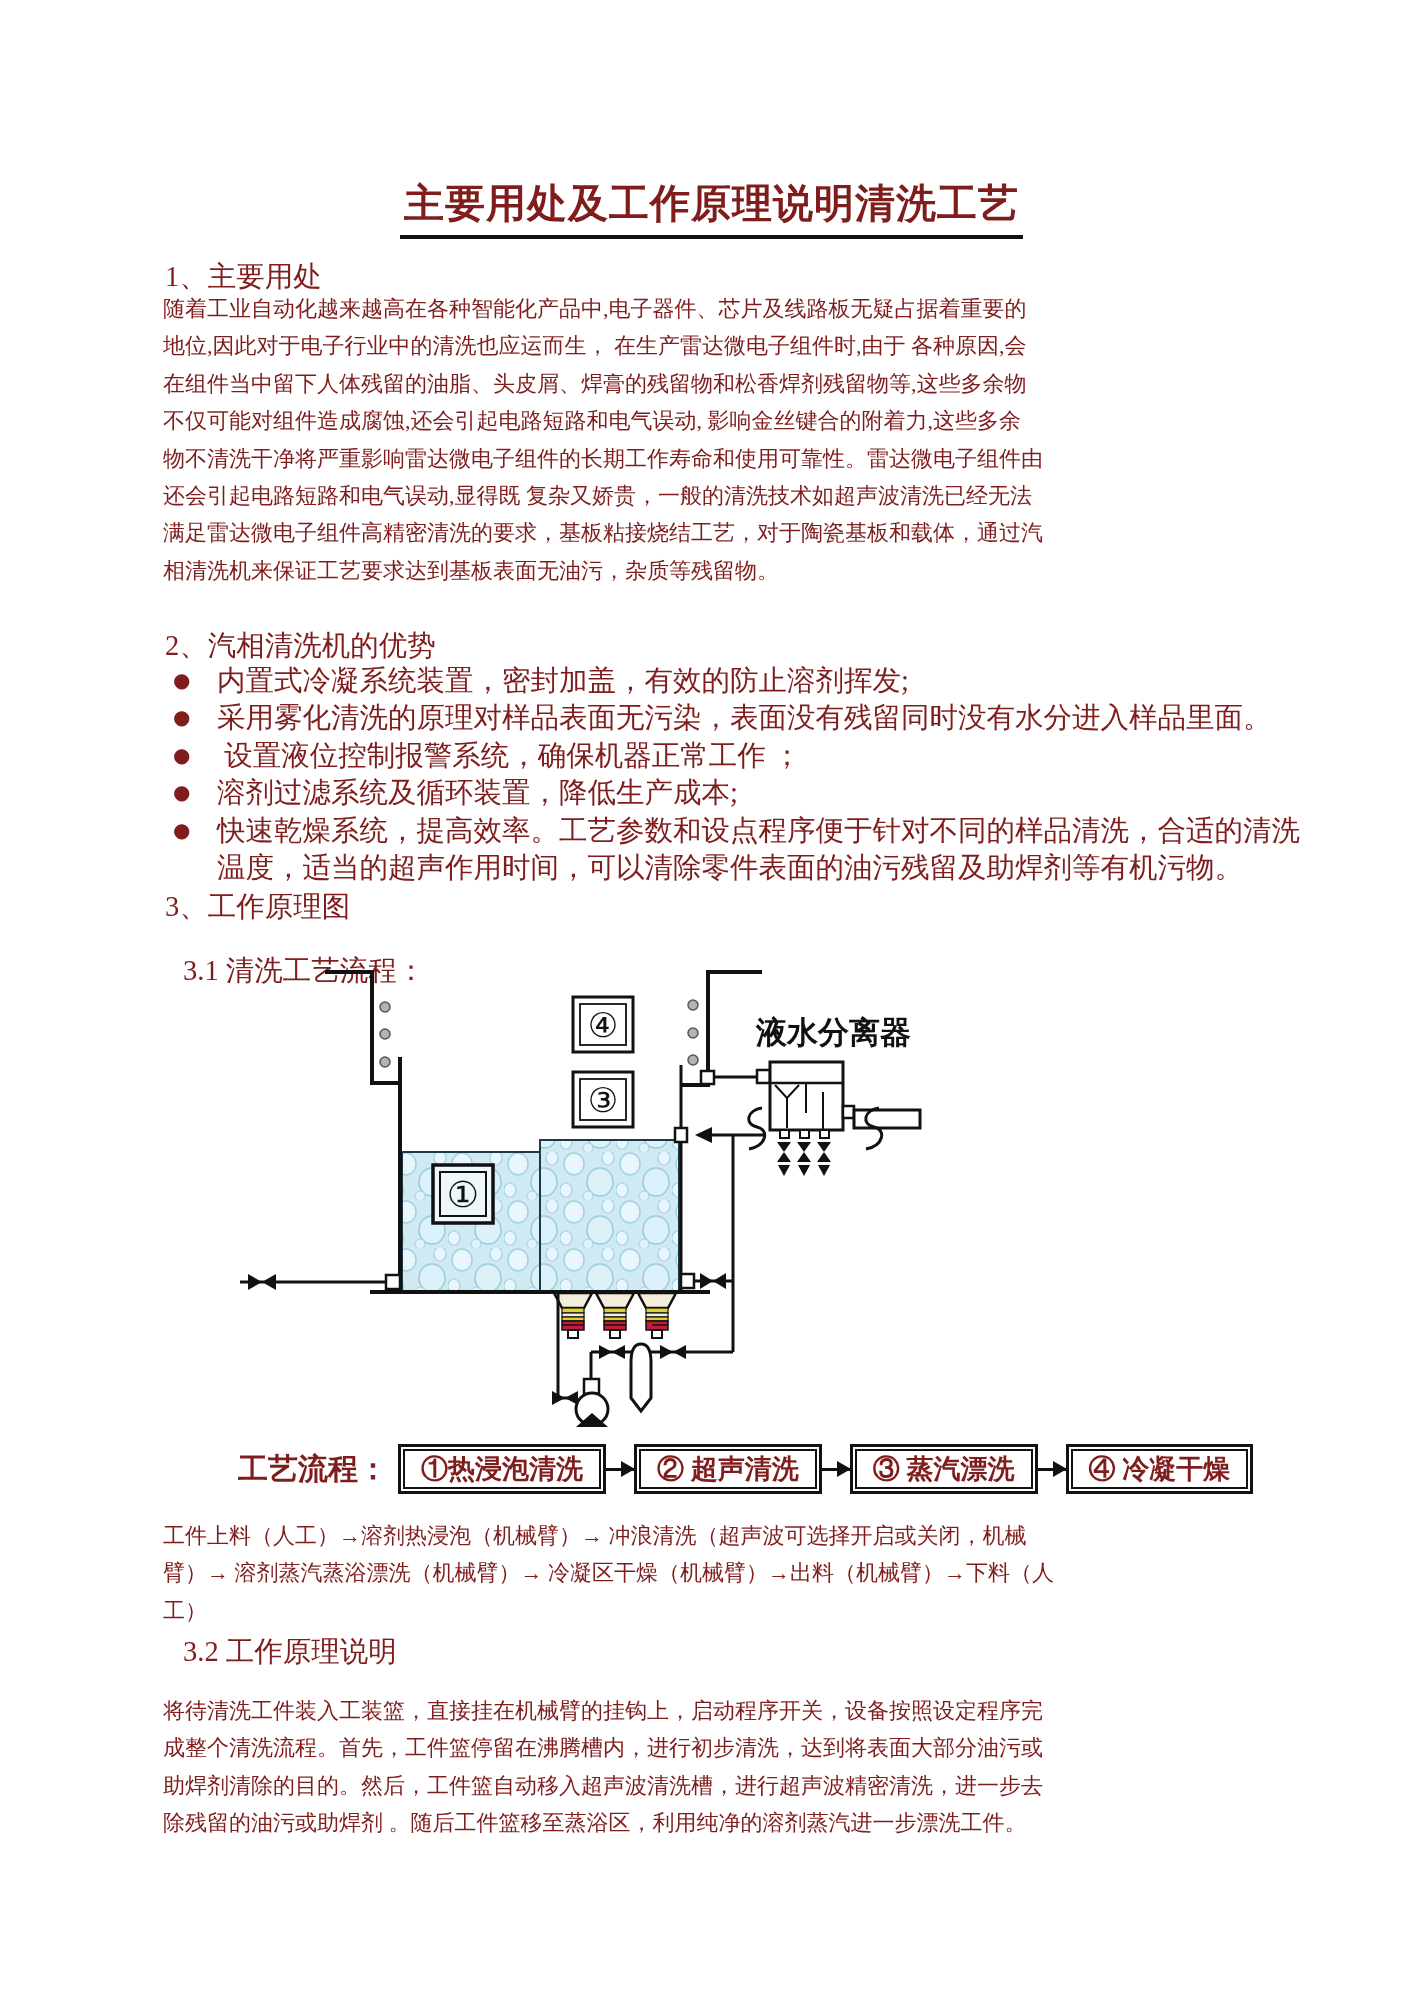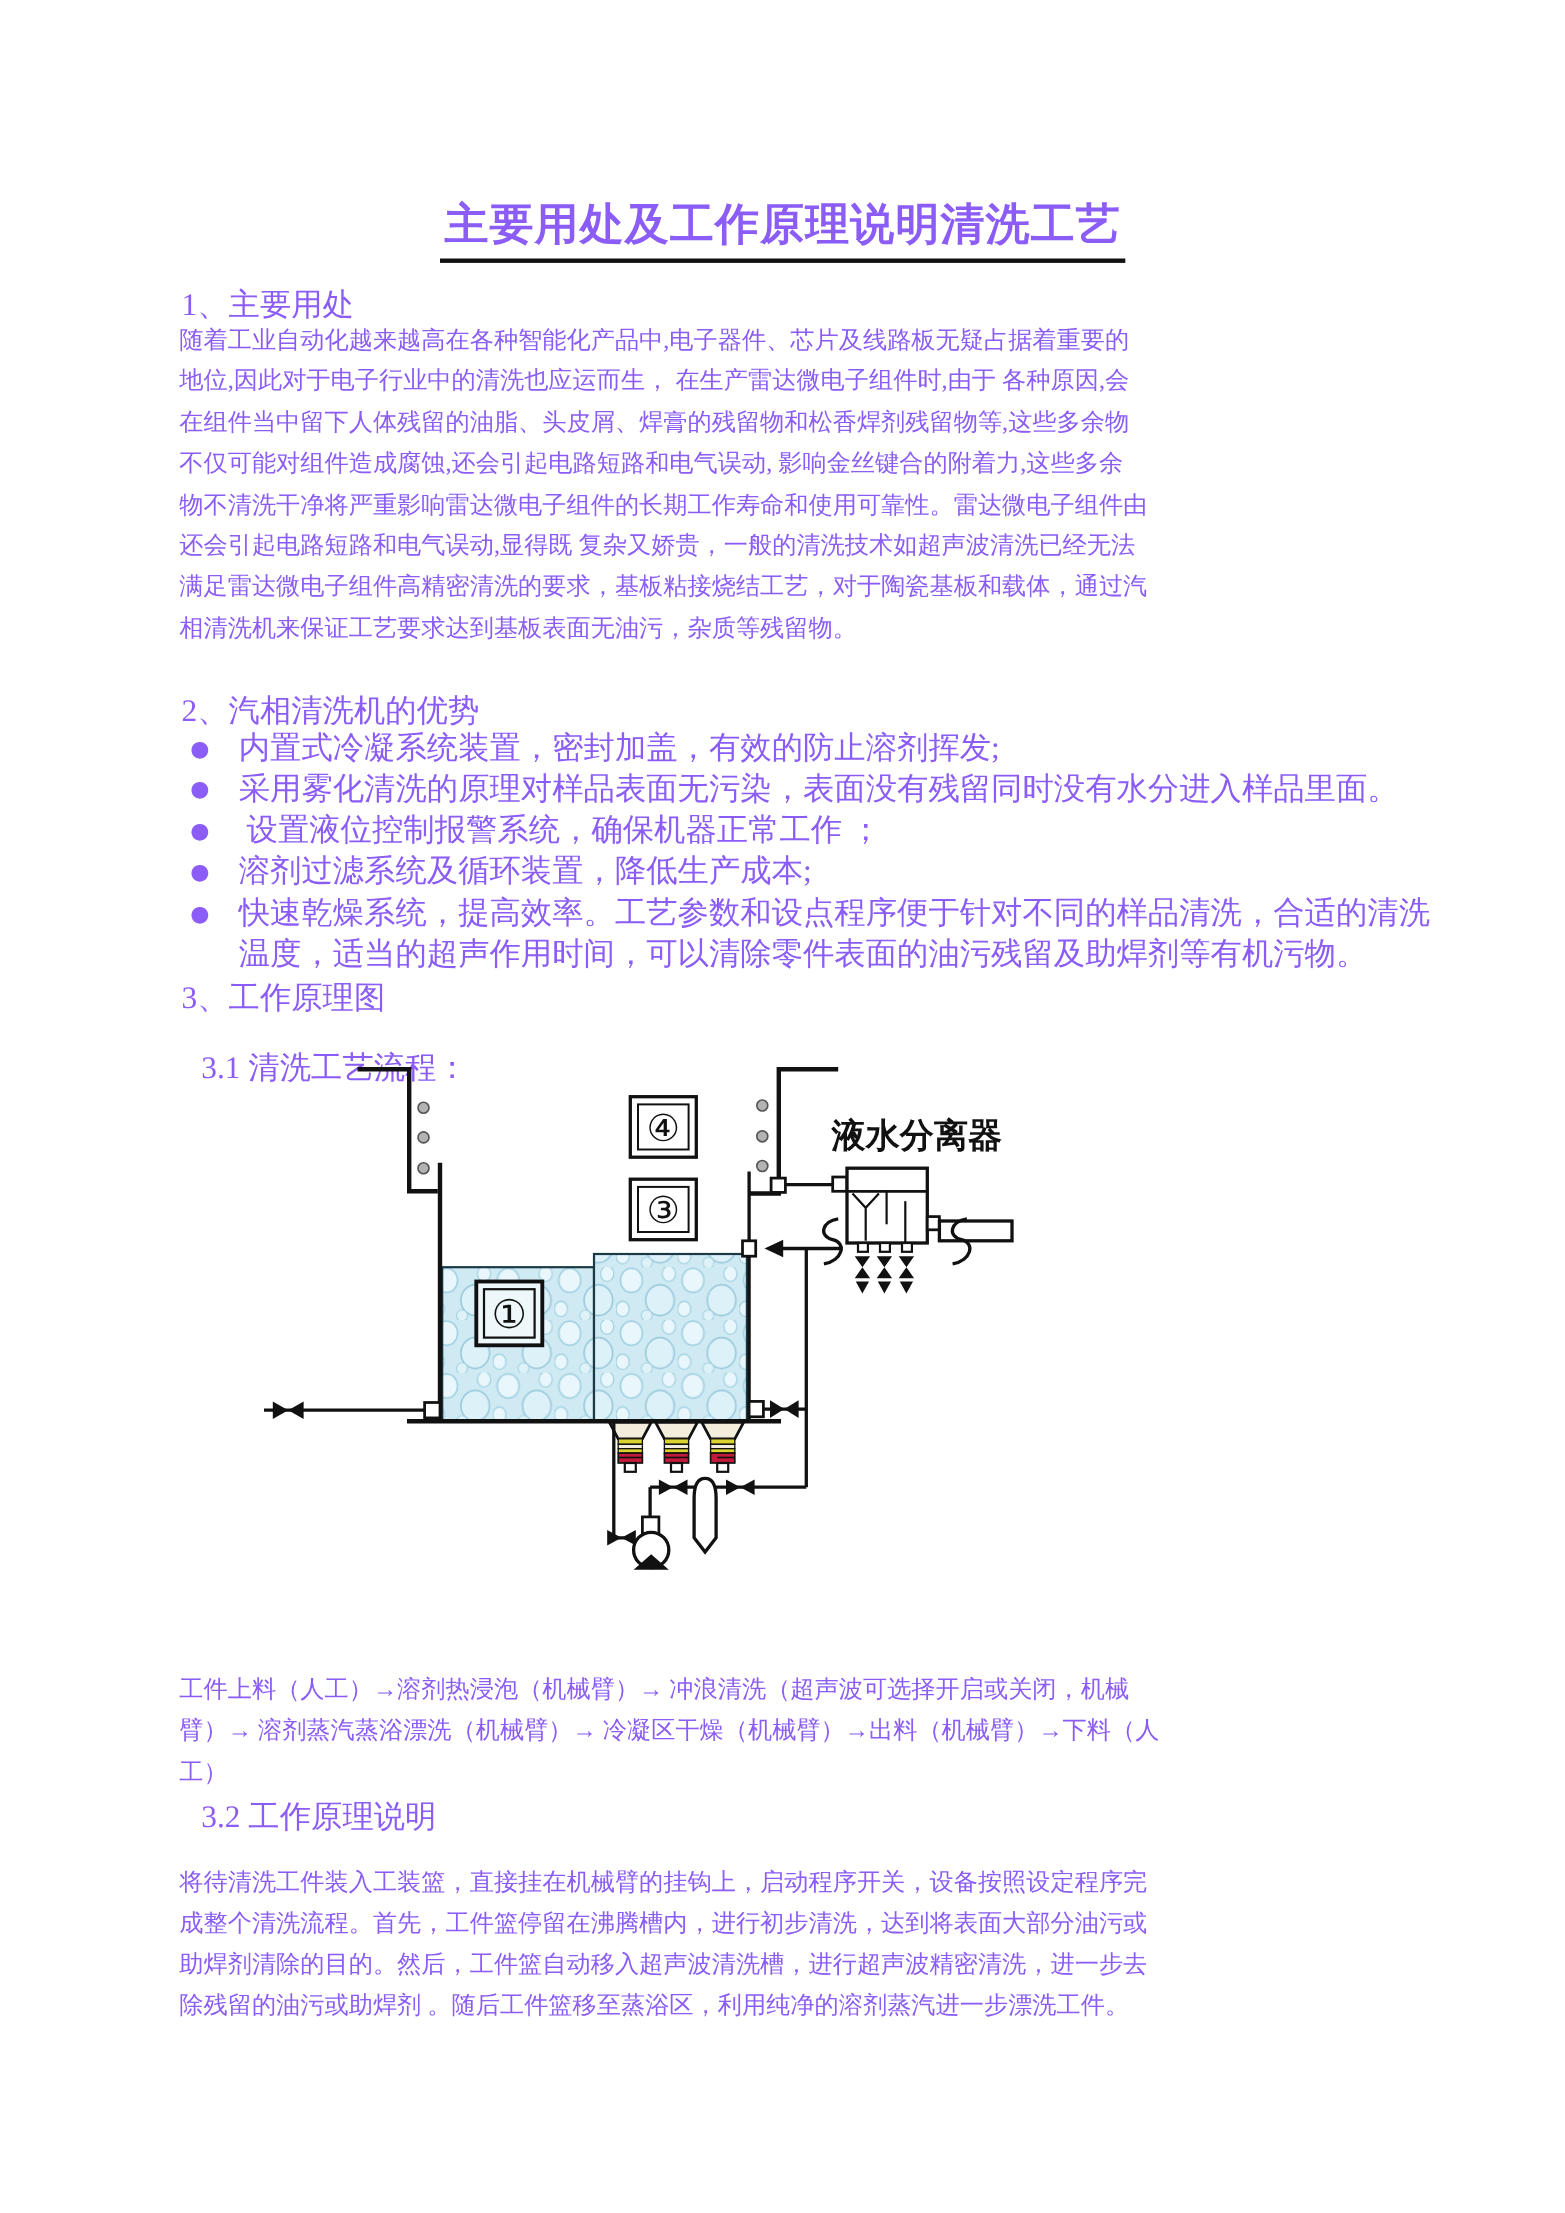--- a/index.html
+++ b/index.html
@@ -1,21 +1,21 @@
 <!DOCTYPE html>
 <html><head>
 <meta charset="utf-8">
 <style>
   html,body{margin:0;padding:0;background:#888;}
   .page{
     position:relative;
     width:1423px;height:2012px;
     background:#ffffff;
     font-family:"Liberation Serif","DejaVu Serif",serif;
-    color:#8b5cf6;
+    color:#7f1d1d;
     overflow:hidden;
   }
   .titlewrap{position:absolute;top:176px;left:0;width:100%;text-align:center;}
   .doc-title{
     display:inline-block;
     font-size:40px;font-weight:bold;letter-spacing:1px;
     border-bottom:4px solid #111;padding:0 4px 4px 4px;
     white-space:pre;
   }
   .h-sec{position:absolute;left:165px;font-size:28.5px;white-space:pre;}
@@ -253,20 +253,38 @@
 
       <path d="M631,1362 Q631,1344 641,1344 Q651,1344 651,1362 L651,1398 L641,1411 L631,1398 Z" fill="#fff" stroke="#111" stroke-width="3"></path>
 
       <polygon points="599,1345 612,1352 599,1359" fill="#111"></polygon>
       <polygon points="625,1345 612,1352 625,1359" fill="#111"></polygon>
       <polygon points="660,1345 673,1352 660,1359" fill="#111"></polygon>
       <polygon points="686,1345 673,1352 686,1359" fill="#111"></polygon>
     </g>
   </svg>
 
+  <div class="flow-row">
+    <div class="flow-label">工艺流程：</div>
+    <div class="flow-box">
+      <div class="flow-box-inner">①热浸泡清洗</div>
+    </div>
+    <div class="flow-arrow"></div>
+    <div class="flow-box">
+      <div class="flow-box-inner">② 超声清洗</div>
+    </div>
+    <div class="flow-arrow"></div>
+    <div class="flow-box">
+      <div class="flow-box-inner">③ 蒸汽漂洗</div>
+    </div>
+    <div class="flow-arrow"></div>
+    <div class="flow-box">
+      <div class="flow-box-inner">④ 冷凝干燥</div>
+    </div>
+  </div>
 
   <div class="para" style="top:1517px;">
     <div class="line">工件上料（人工）→溶剂热浸泡（机械臂）→ 冲浪清洗（超声波可选择开启或关闭，机械</div>
     <div class="line">臂）→ 溶剂蒸汽蒸浴漂洗（机械臂）→ 冷凝区干燥（机械臂）→出料（机械臂）→下料（人</div>
     <div class="line">工）</div>
   </div>
 
   <div class="h-sec" style="top:1633px;left:183px;">3.2 工作原理说明</div>
 
   <div class="para" style="top:1692px;">

